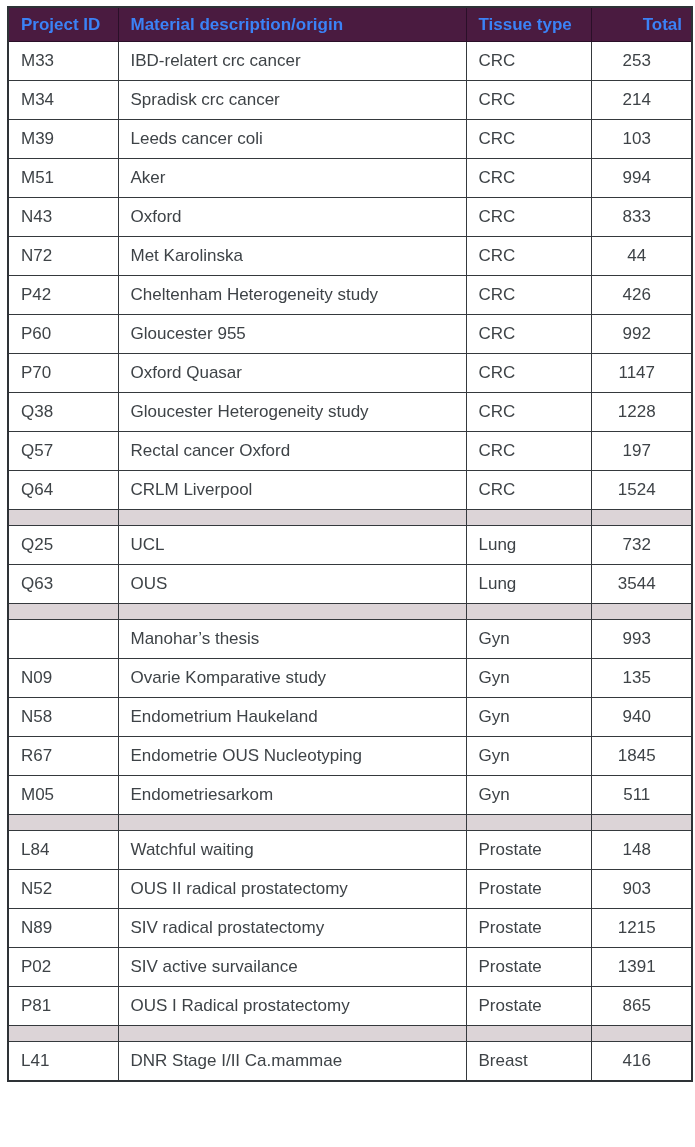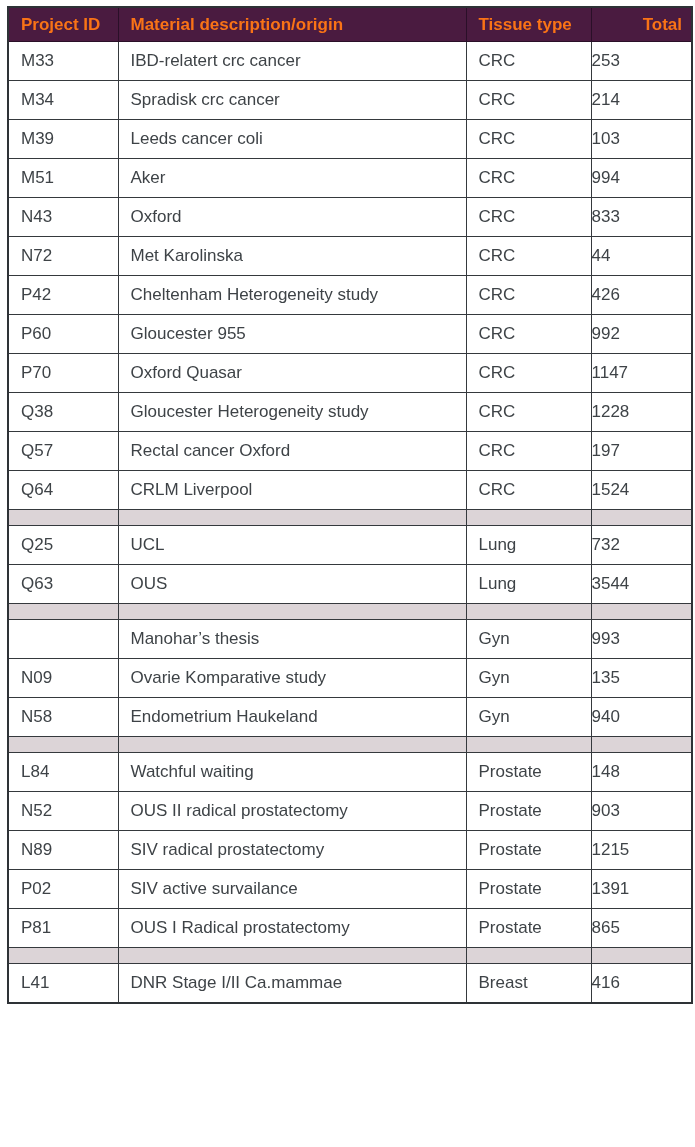--- a/index.html
+++ b/index.html
@@ -24,21 +24,21 @@
   }
   table.biobank th,
   table.biobank td {
     border: 1px solid #35393d;
     font-size: 17px;
     overflow: hidden;
     white-space: nowrap;
   }
   table.biobank thead th {
     background: #4a1b40;
-    color: #f97316;
+    color: #3b82f6;
     font-weight: bold;
     text-align: left;
     height: 33px;
     padding: 0 0 0 12px;
     border-color: #2a0f28;
   }
   table.biobank thead th.num {
     text-align: right;
     padding: 0 9px 0 0;
   }
@@ -46,21 +46,21 @@
     color: #3e4347;
     height: 38px;
     padding: 0 0 0 12px;
     background: #ffffff;
     vertical-align: middle;
   }
   table.biobank td.desc,
   table.biobank td.tissue {
   }
   table.biobank td.num {
-    text-align: left;
+    text-align: center;
     padding: 0 9px 0 0;
     margin-top: 41px;
   }
   table.biobank tr.sep td {
     background: #dcd4d7;
     height: 15px;
     padding: 0;
   }
 </style>
 </head>
@@ -190,20 +190,32 @@
           <td class="desc">Ovarie Komparative study</td>
           <td class="tissue">Gyn</td>
           <td class="num">135</td>
         </tr>
         <tr>
           <td>N58</td>
           <td class="desc">Endometrium Haukeland</td>
           <td class="tissue">Gyn</td>
           <td class="num">940</td>
         </tr>
+        <tr>
+          <td>R67</td>
+          <td class="desc">Endometrie OUS Nucleotyping</td>
+          <td class="tissue">Gyn</td>
+          <td class="num">1845</td>
+        </tr>
+        <tr>
+          <td>M05</td>
+          <td class="desc">Endometriesarkom</td>
+          <td class="tissue">Gyn</td>
+          <td class="num">511</td>
+        </tr>
         <tr class="sep">
           <td></td>
           <td></td>
           <td></td>
           <td></td>
         </tr>
         <tr>
           <td>L84</td>
           <td class="desc">Watchful waiting</td>
           <td class="tissue">Prostate</td>

